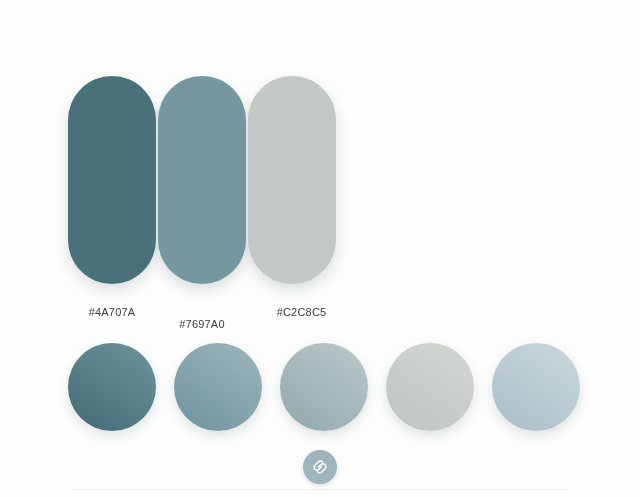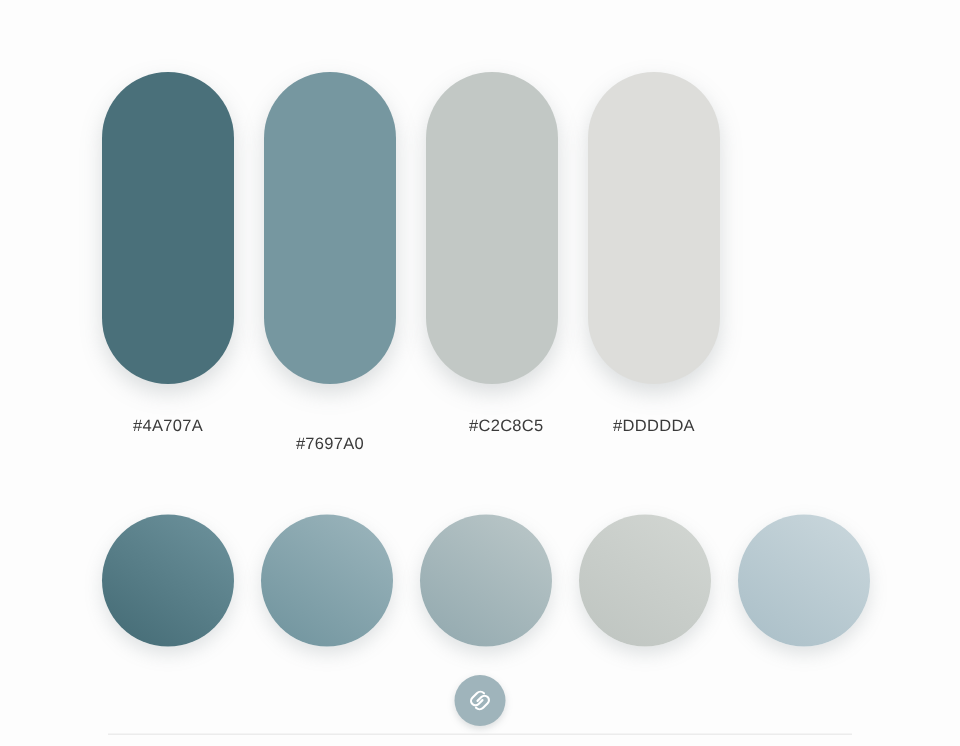--- a/index.html
+++ b/index.html
@@ -21,24 +21,24 @@
     top: 0;
     width: 640px;
     height: 497px;
     background: #fdfdfd;
   }
 
   
   .swatch-row {
     position: absolute;
     left: 68px;
-    top: 48px;
+    top: 76px;
     width: 564px;
     display: flex;
-    gap: 20px;
+    gap: 2px;
   }
   .swatch-col {
     width: 88px;
     display: flex;
     flex-direction: column;
     align-items: center;
   }
   .swatch-pill {
     width: 88px;
     height: 208px;
@@ -115,24 +115,20 @@
       <div class="swatch-pill" style="background: rgb(118, 151, 160);"></div>
       <div class="swatch-label" style="color: rgb(58, 58, 58); margin-top: 34px;">#7697A0</div>
     </div>
 
 
     <div class="swatch-col">
       <div class="swatch-pill" style="background: rgb(194, 200, 197);"></div>
       <div class="swatch-label" style="color: rgb(58, 58, 58); margin-left: 19px;">#C2C8C5</div>
     </div>
 
-    <div class="swatch-col">
-      <div class="swatch-pill" style="background: rgb(221, 221, 218);"></div>
-      <div class="swatch-label" style="color: rgb(58, 58, 58);">#DDDDDA</div>
-    </div>
 
   </div>
 
   <div class="circle-row">
 
     <div class="circle-col">
       <div class="circle-swatch" style="background: linear-gradient(215deg, rgb(110, 147, 157) 0%, rgb(67, 106, 116) 100%);"></div>
     </div>
 
     <div class="circle-col">

